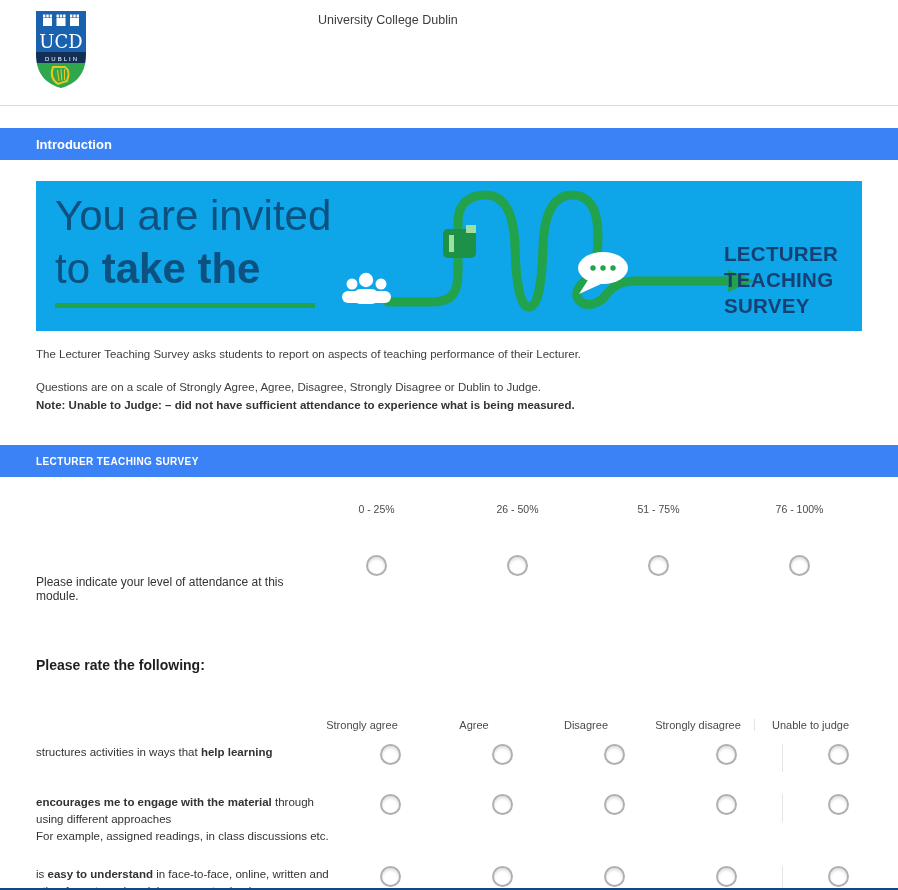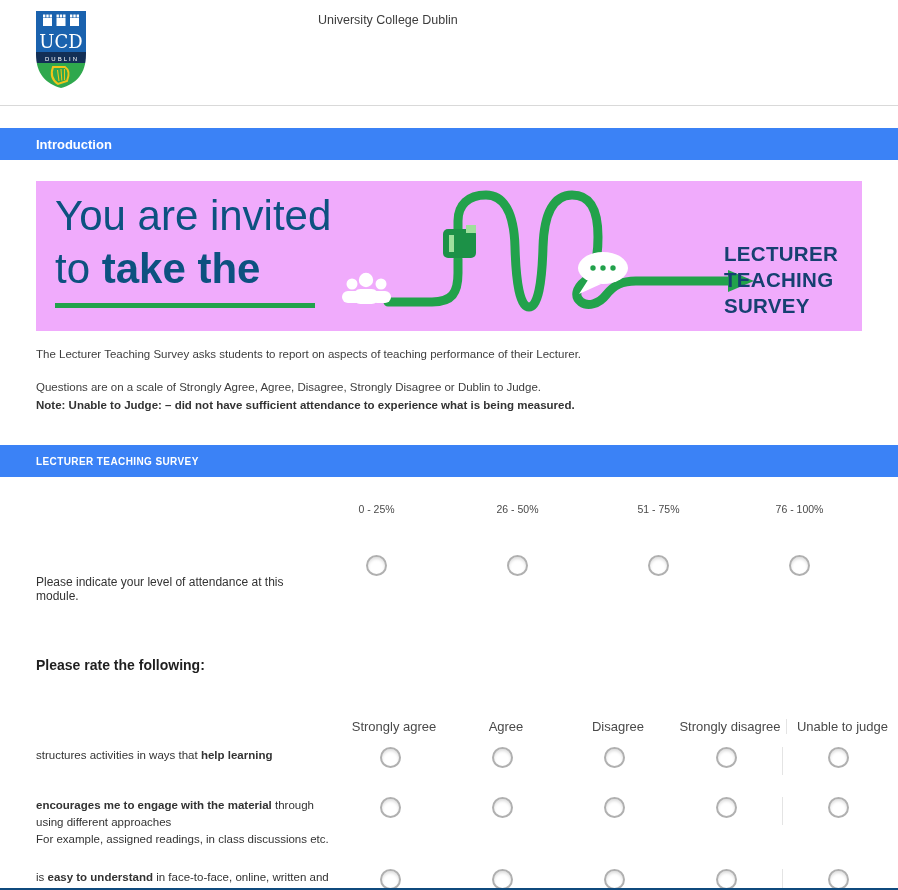--- a/index.html
+++ b/index.html
@@ -16,21 +16,21 @@
 
   
   .section-bar {
     height:32px; background:#3b82f6; color:#fff; display:flex; align-items:center;
     padding-left:36px;
   }
   .intro-bar { margin-top:22px; font-size:13px; font-weight:bold; }
   .survey-bar { margin-top:33px; font-size:10px; font-weight:bold; letter-spacing:.4px; }
 
   
-  .green-banner { position:relative; margin:21px 36px 0; height:150px; background:#f0abfc; overflow:hidden; }
+  .green-banner { position:relative; margin:21px 36px 0; height:150px; background:#0ea5e9; overflow:hidden; }
   .banner-art { position:absolute; left:0; top:0; }
   .invite-line1 { position:absolute; left:19px; top:11px; font-size:42px; color:#0D5180; white-space:nowrap; }
   .invite-line2 { position:absolute; left:19px; top:64px; font-size:42px; color:#0D5180; white-space:nowrap; }
   .invite-line2 .b { font-weight:700; }
   .invite-underline { position:absolute; left:19px; top:122px; width:260px; height:5px; background:#22A24B; }
   .banner-title { position:absolute; left:688px; top:60px; font-size:20.5px; font-weight:700;
                   color:#164071; line-height:26px; letter-spacing:.3px; }
 
   
   .intro-text { margin:16px 36px 0; font-size:11.5px; color:#3d3d3d; }
@@ -50,21 +50,21 @@
   .radio {
     width:21px; height:21px; border-radius:50%; border:2px solid #b0b0b0; background:#fff;
     box-shadow: inset 0 2px 3px rgba(0,0,0,.13); cursor:pointer;
   }
 
   
   .rate-heading { margin:54px 0 0 36px; font-size:14px; font-weight:bold; color:#1f1f1f; }
 
   
   .matrix { margin:46px 0 0 36px; }
-  .m-head { display:flex; font-size:13px; color:#4a4a4a;justify-content:flex-end; }
+  .m-head { display:flex; font-size:11px; color:#4a4a4a; }
   .m-head .spacer { flex:0 0 270px; }
   .m-col { flex:0 0 112px; text-align:center; }
   .m-head .m-col.last { border-left:1px solid #e4e4e4; }
   .m-row { display:flex; align-items:flex-start; }
   .m-row.first { margin-top:13px; }
   .m-row.mid { margin-top:21px; }
   .m-row.third { margin-top:22px; }
   .m-row .q { flex:0 0 270px; font-size:11.5px; color:#333; line-height:17px; }
   .m-row .q .q-inner { width:298px; }
   .m-row .m-col { display:flex; justify-content:center; }

